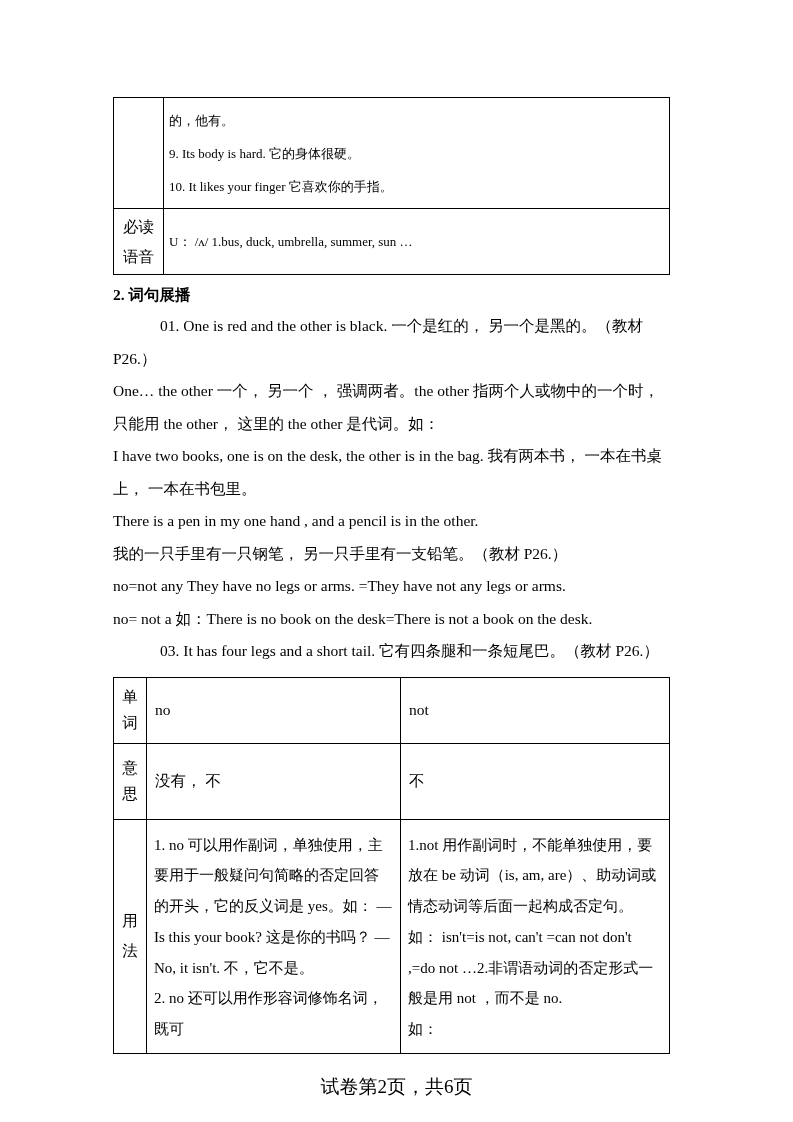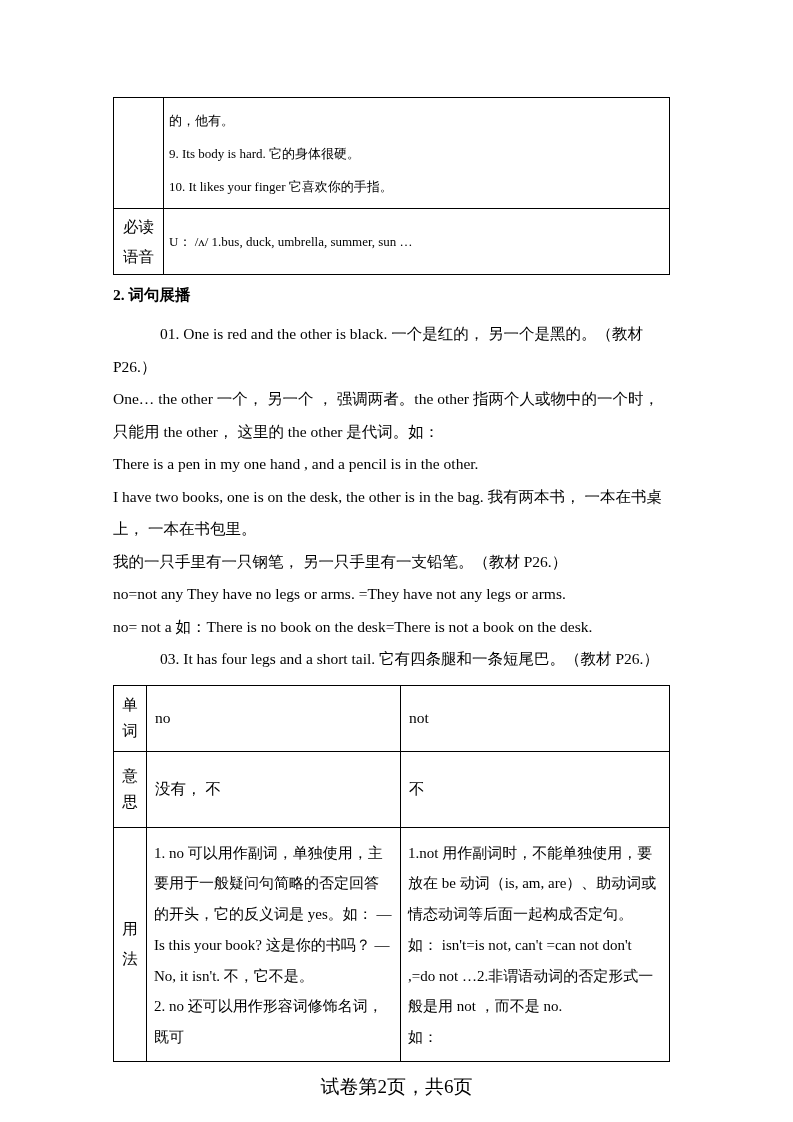--- a/index.html
+++ b/index.html
@@ -37,21 +37,21 @@
   .section-heading {
     margin-top: 9px;
     font-size: 15.5px;
     font-weight: 700;
     line-height: 22px;
     text-align: left;
     padding-right: 104px;
   }
 
   
-  .paragraphs { margin-top: 12px; }
+  .paragraphs { margin-top: 4px; }
   .para { font-size: 15.5px; line-height: 32.5px; }
   .para.indent { text-indent: 47px; }
 
   
   .cmp-table { margin-top: 9px; }
   .cmp-table col.cc1 { width: 33px; }
   .cmp-table col.cc2 { width: 254px; }
   .r-word  { height: 66px; }
   .r-meaning { height: 76px; }
   .r-usage { height: 207px; }
@@ -108,22 +108,22 @@
           </td>
         </tr>
       </tbody>
     </table>
 
     <h3 class="section-heading">2. 词句展播</h3>
 
     <div class="paragraphs">
       <p class="para indent">01. One is red and the other is black. 一个是红的， 另一个是黑的。（教材 P26.）</p>
       <p class="para">One… the other 一个， 另一个 ， 强调两者。the other 指两个人或物中的一个时，只能用 the other， 这里的 the other 是代词。如：</p>
+      <p class="para">I have two books, one is on the desk, the other is in the bag. 我有两本书， 一本在书桌上， 一本在书包里。</p>
       <p class="para">There is a pen in my one hand , and a pencil is in the other.</p>
-      <p class="para">I have two books, one is on the desk, the other is in the bag. 我有两本书， 一本在书桌上， 一本在书包里。</p>
       <p class="para">我的一只手里有一只钢笔， 另一只手里有一支铅笔。（教材 P26.）</p>
       <p class="para">no=not any  They have no legs or arms. =They have not any legs or arms.</p>
       <p class="para">no= not a  如：There is no book on the desk=There is not a book on the desk.</p>
       <p class="para indent">03. It has four legs and a short tail. 它有四条腿和一条短尾巴。（教材 P26.）</p>
     </div>
 
     <table class="cmp-table">
       <colgroup>
           <col class="cc1">
           <col class="cc2">

